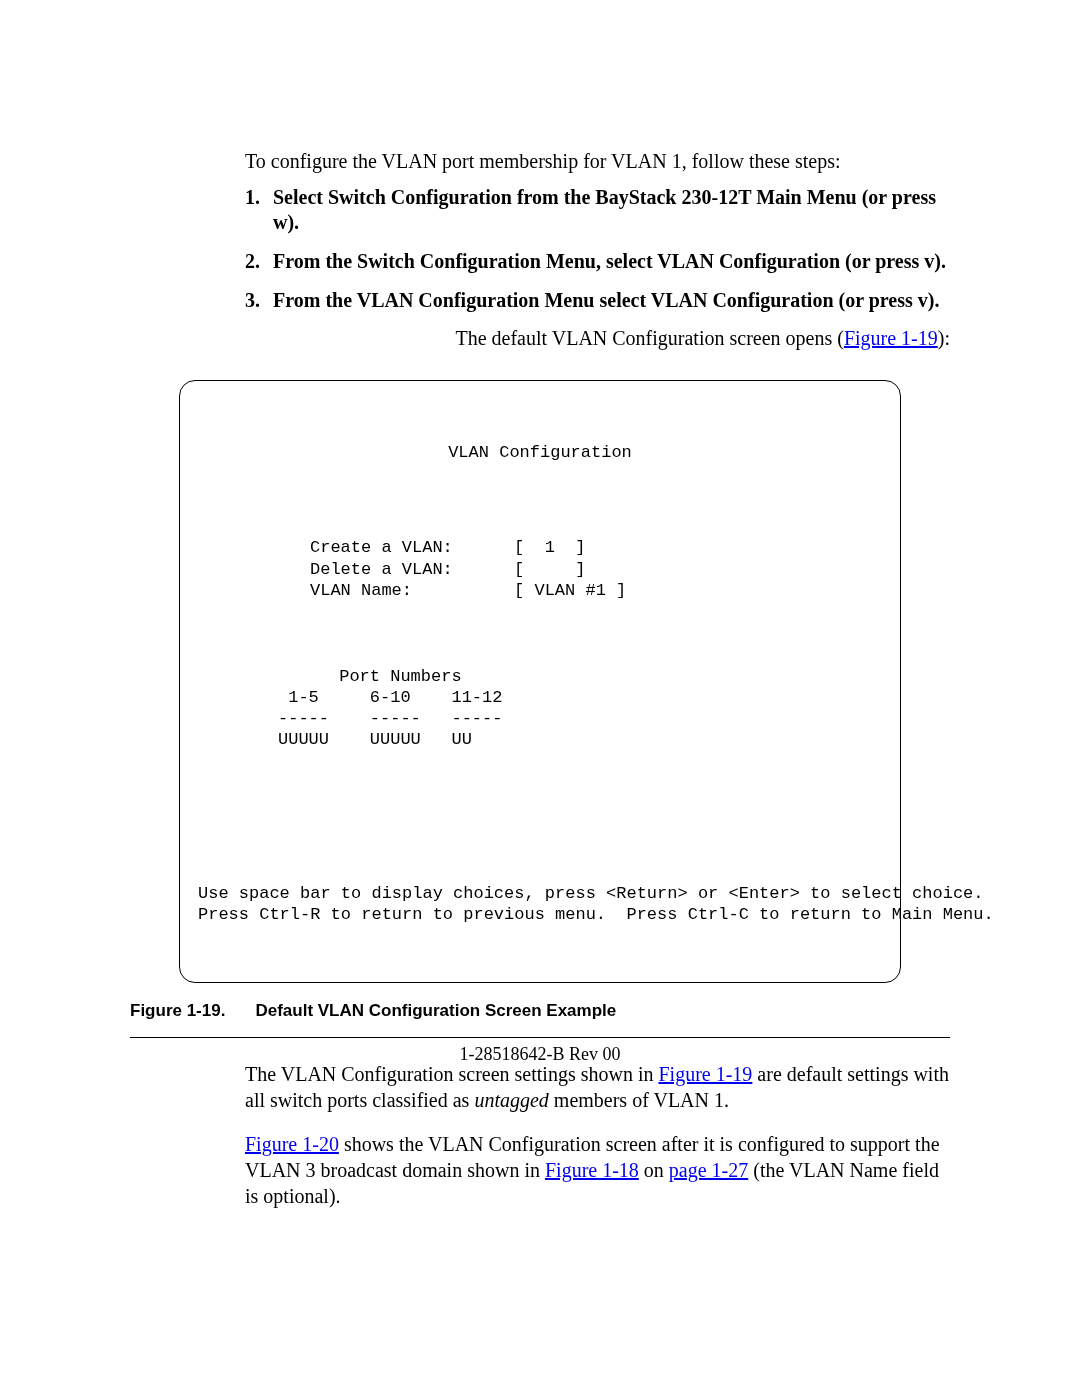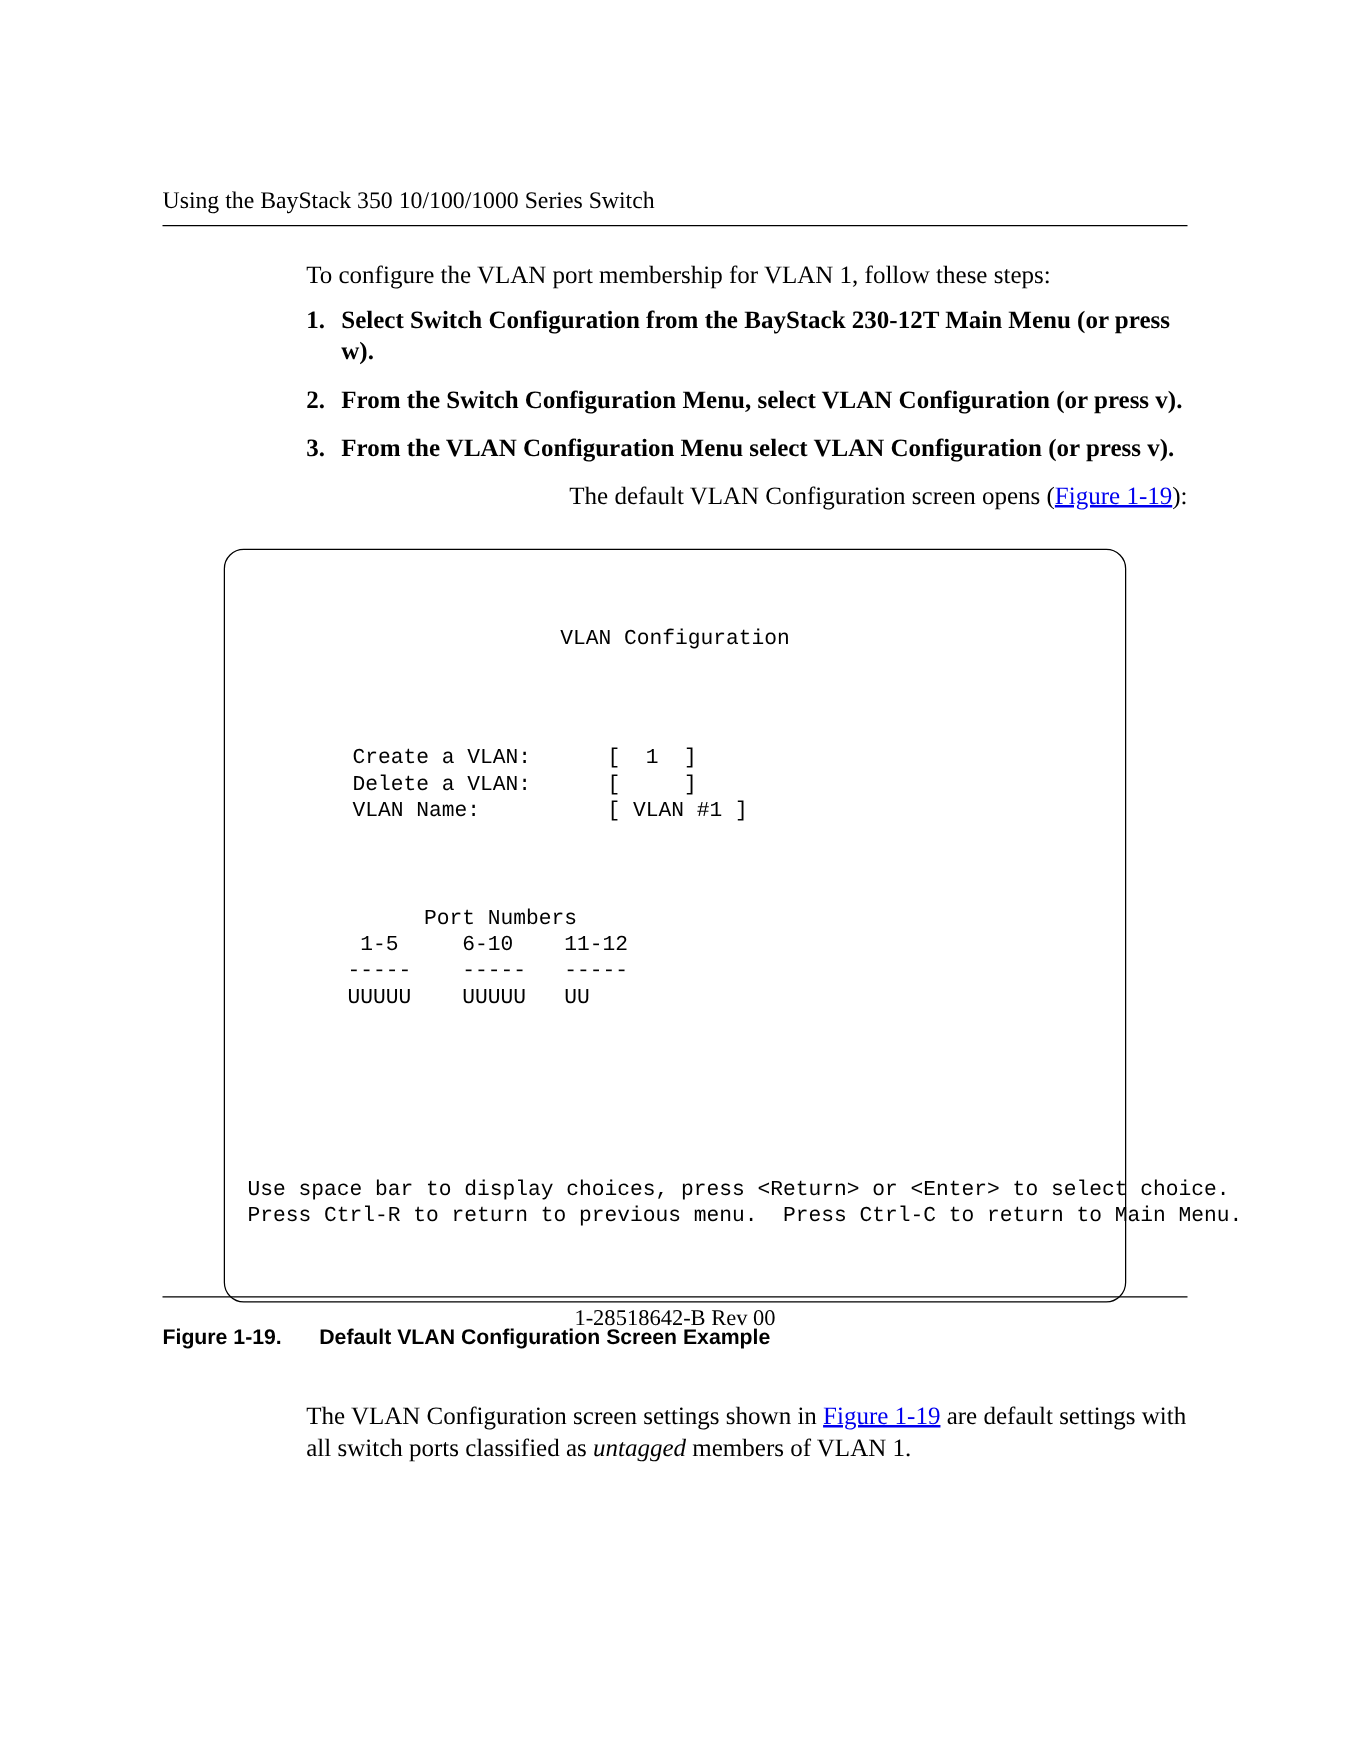--- a/index.html
+++ b/index.html
@@ -66,21 +66,21 @@
     line-height: 1.25;
     white-space: pre;
     margin: 0 auto 18px auto;
     width: 684px;
   }
   .screen-title {
     text-align: center;
     margin-bottom: 32px;
   }
   .screen-fields {
-    margin-left: 84px;
+    margin-left: 112px;
     margin-bottom: 22px;
   }
   .screen-ports {
     margin-left: 80px;
     margin-bottom: 90px;
   }
   .screen-footer {
     white-space: pre;
   }
   .caption {
@@ -106,21 +106,20 @@
     right: 130px;
     top: 1037px;
     width: 820px;
   }
 </style>
 </head>
 <body>
 
 <div class="page">
 
-  <div class="running-head">Using the BayStack 350 10/100/1000 Series Switch</div>
 
   <div class="indented">
     <div class="intro">To configure the VLAN port membership for VLAN 1, follow these steps:</div>
 
     <ol class="steps">
       <li>
         <span class="num">1.</span>
         <span class="txt">Select Switch Configuration from the BayStack 230-12T Main Menu (or press w).</span>
       </li>
       <li>
@@ -153,20 +152,23 @@
 
   <div class="caption">
     <span>Figure 1-19.</span><span class="gap"></span><span>Default VLAN Configuration Screen Example</span>
   </div>
 
   <div class="indented">
     <div class="para">
       <span>The VLAN Configuration screen settings shown in </span><a class="link">Figure 1-19</a><span> are default settings with all switch ports classified as </span><span class="italic">untagged</span><span> members of VLAN 1.</span>
     </div>
 
+    <div class="para">
+      <a class="link">Figure 1-20</a><span> shows the VLAN Configuration screen after it is configured to support the VLAN 3 broadcast domain shown in </span><a class="link">Figure 1-18</a><span> on </span><a class="link">page 1-27</a><span> (the VLAN Name field is optional).</span>
+    </div>
   </div>
 
   <div class="foot-line">
     <span>1-28</span>
     <span>518642-B Rev 00</span>
   </div>
 
 </div>
 
 </body></html>

